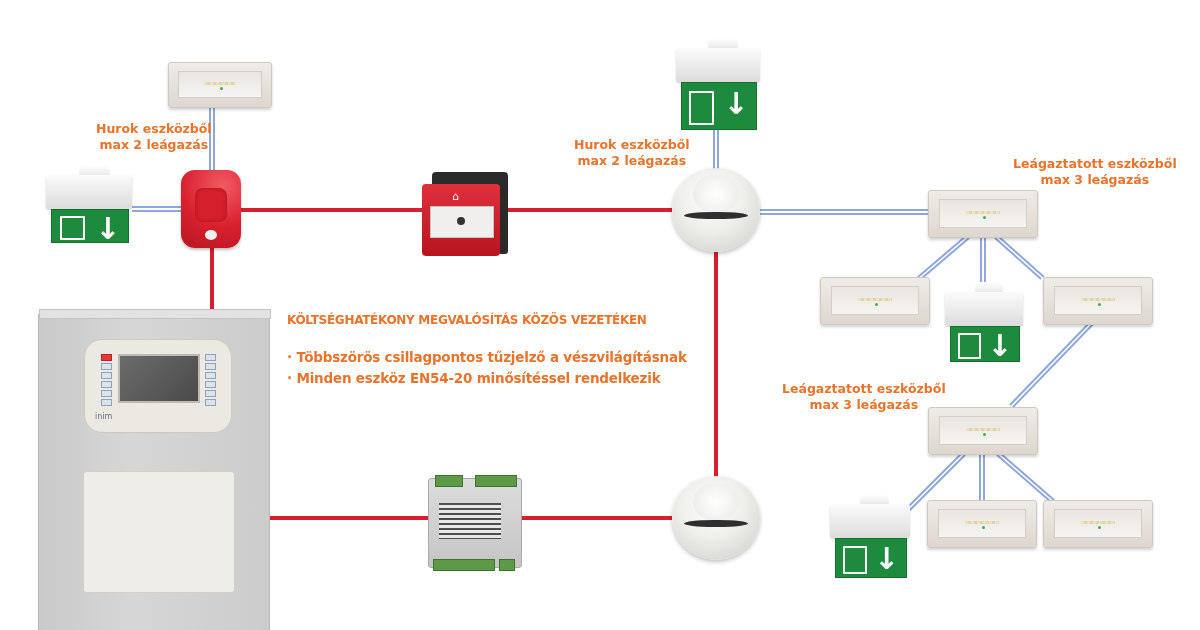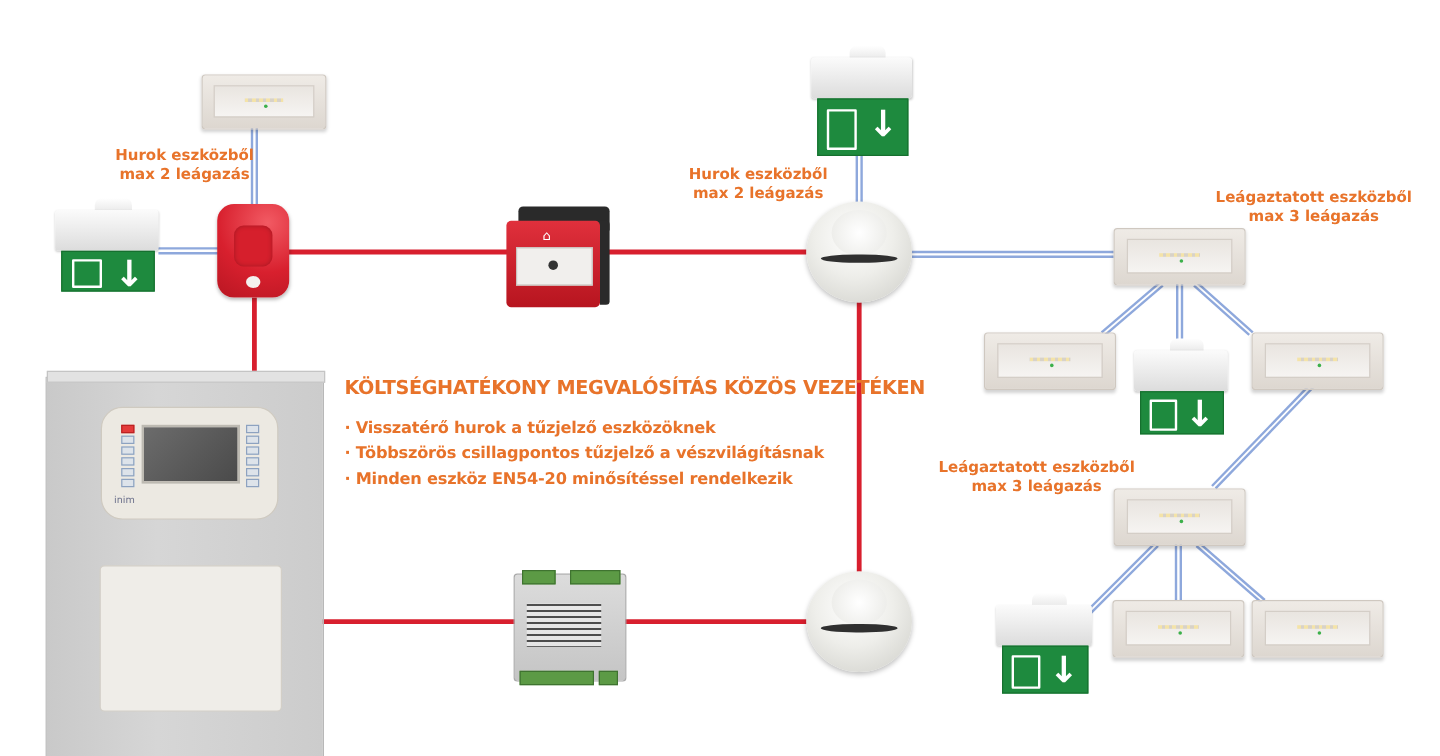--- a/index.html
+++ b/index.html
@@ -1,18 +1,18 @@
 <!DOCTYPE html>
 <html><head>
 <meta charset="utf-8">
 <style>
   html, body { margin:0; padding:0; background:#ffffff; }
   body { width:1200px; height:630px; position:relative; overflow:hidden; font-family:"DejaVu Sans", sans-serif; }
   .label { position:absolute; color:#e8732a; font-weight:bold; font-size:12.5px; line-height:16px; text-align:center; white-space:nowrap; }
-  .headline { position:absolute; left:287px; top:313px; color:#e8732a; font-weight:bold; font-size:16px; letter-spacing:-0.3px; white-space:nowrap; }
+  .headline { position:absolute; left:287px; top:313px; color:#e8732a; font-weight:bold; font-size:12px; letter-spacing:-0.3px; white-space:nowrap; }
   .bullets { position:absolute; left:287px; top:347px; color:#e8732a; font-weight:bold; font-size:13.5px; line-height:21px; white-space:nowrap; letter-spacing:-0.2px; }
   .bullets div { margin:0; }
   svg.wires { position:absolute; left:0; top:0; }
   
   .elight { position:absolute; background:linear-gradient(#efebe6,#ddd7d0); border:1px solid #cfc8c0; border-radius:3px; box-shadow:0 2px 3px rgba(0,0,0,0.18); }
   .elight .inner { position:absolute; left:9%; right:9%; top:18%; bottom:20%; background:linear-gradient(#e9e5e0,#f6f4f2); border:1px solid #d4cec7; }
   .elight .leds { position:absolute; left:30%; right:30%; top:40%; height:3px; background:repeating-linear-gradient(90deg,#f4e3a8 0 3px,#d8d2c8 3px 6px); }
   .elight .dot { position:absolute; left:50%; bottom:28%; width:3px; height:3px; border-radius:50%; background:#3cb04a; }
   
   .exit { position:absolute; }
@@ -241,16 +241,15 @@
   <div>Leágaztatott eszközből</div>
   <div>max 3 leágazás</div>
 </div>
 <div class="label" style="left:782px;top:381px;">
   <div>Leágaztatott eszközből</div>
   <div>max 3 leágazás</div>
 </div>
 
 <div class="headline">KÖLTSÉGHATÉKONY MEGVALÓSÍTÁS KÖZÖS VEZETÉKEN</div>
 <div class="bullets">
-  <div>· Visszatérő hurok a tűzjelző eszközöknek</div>
   <div>· Többszörös csillagpontos tűzjelző a vészvilágításnak</div>
   <div>· Minden eszköz EN54-20 minősítéssel rendelkezik</div>
 </div>
 
 </body></html>

